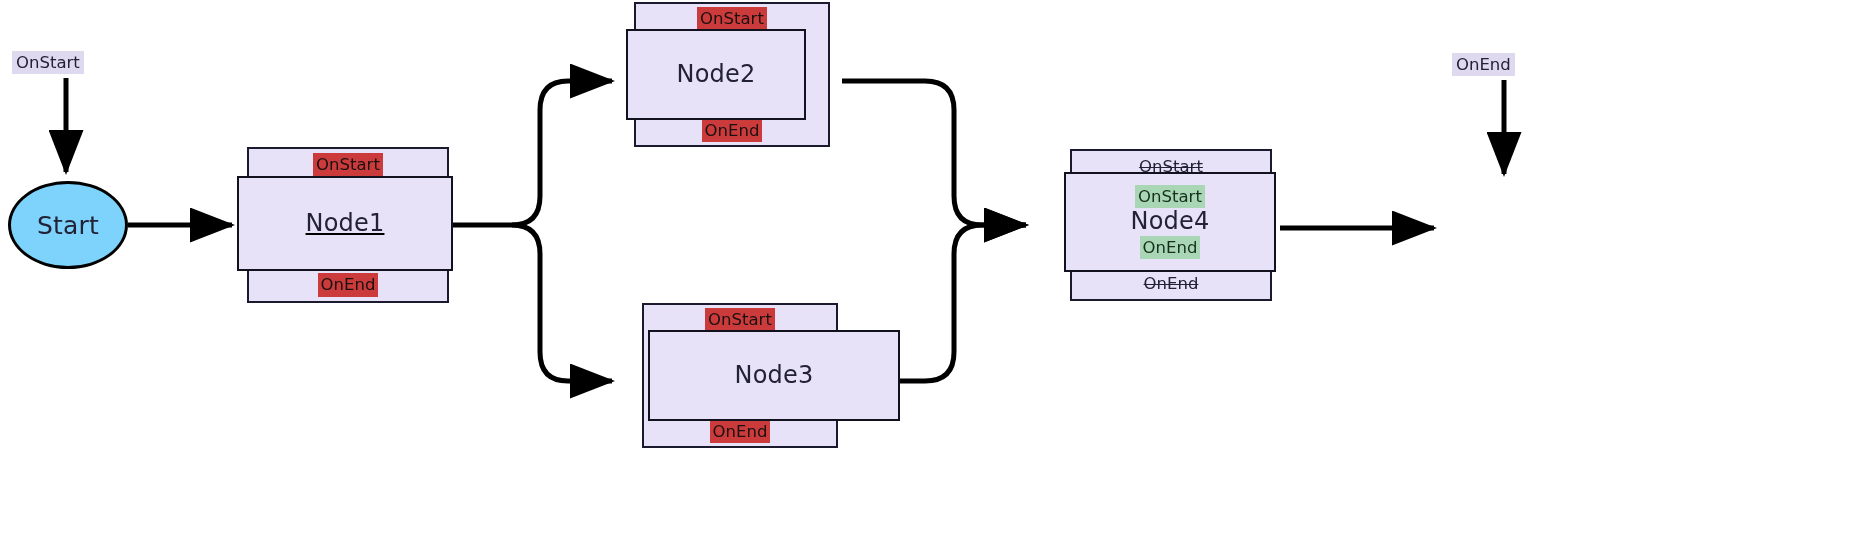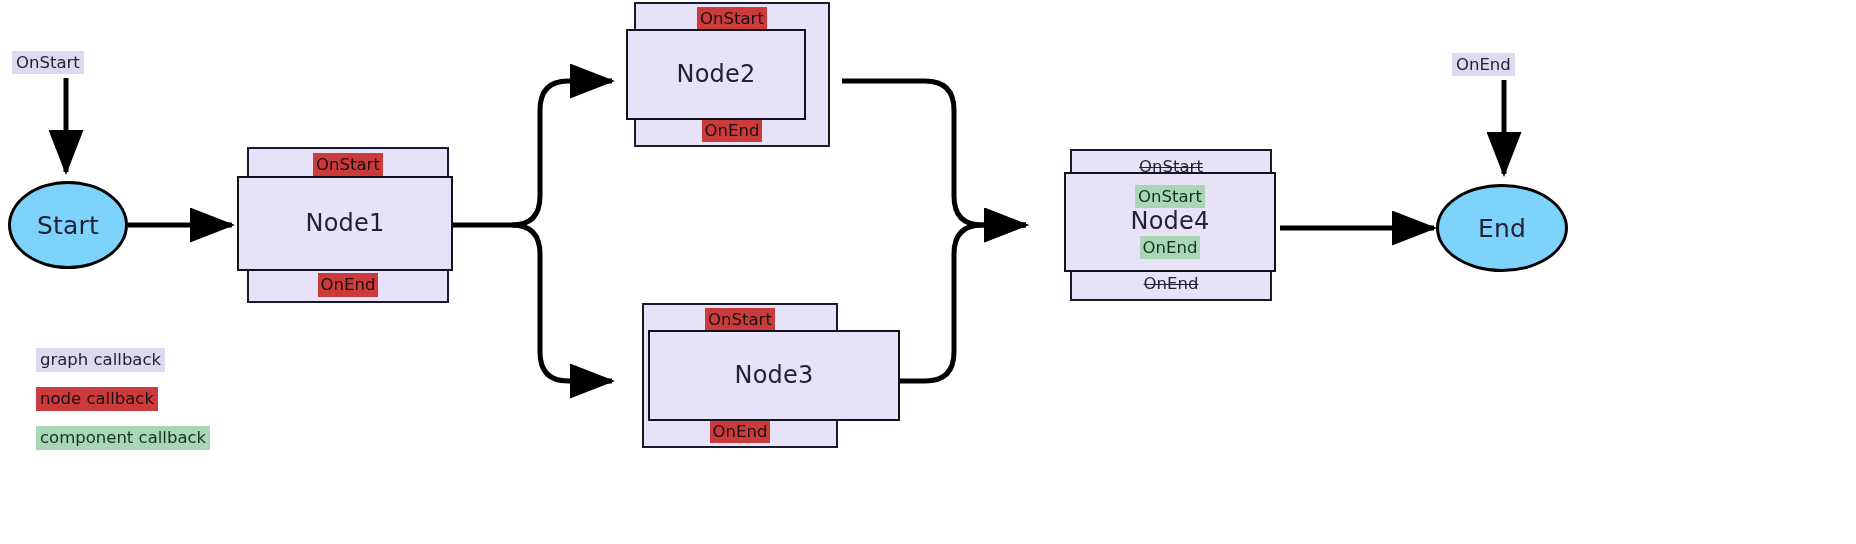--- a/index.html
+++ b/index.html
@@ -164,34 +164,31 @@
   </svg>
 
   <div class="floatcb" style="left:12px; top:51px;">OnStart</div>
 
   <div class="floatcb" style="left:1452px; top:53px;">OnEnd</div>
 
   <div class="terminal" style="left:8px; top:181px; width:120px; height:88px;">
     <span>Start</span>
   </div>
 
-  <div class="terminal" style="left:1436px; top:184px; width:132px; height:88px;">
-    <span>End</span>
-  </div>
 
   <div class="nodegroup" style="left:0; top:0;">
     <div class="backpanel" style="left:247px; top:147px; width:202px; height:156px;">
       <div class="strip" style="top:3px; height:26px;">
         <span class="cb cb-node">OnStart</span>
       </div>
       <div class="strip" style="bottom:3px; height:26px;">
         <span class="cb cb-node">OnEnd</span>
       </div>
     </div>
-    <div class="frontbox" style="left:237px; top:176px; width:216px; height:95px;">
+    <div class="frontbox" style="left:237px; top:176px; width:216px; height:95px;text-decoration:underline;">
       <span class="nodename">Node1</span>
     </div>
   </div>
 
   <div class="nodegroup" style="left:0; top:0;">
     <div class="backpanel" style="left:634px; top:2px; width:196px; height:145px;">
       <div class="strip" style="top:2px; height:25px;">
         <span class="cb cb-node">OnStart</span>
       </div>
       <div class="strip" style="bottom:2px; height:25px;">
@@ -226,25 +223,14 @@
         <span class="cb cb-struck">OnEnd</span>
       </div>
     </div>
     <div class="frontbox" style="left:1064px; top:172px; width:212px; height:100px;">
       <span class="cb cb-component" style="margin-bottom:1px;">OnStart</span>
       <span class="nodename">Node4</span>
       <span class="cb cb-component" style="margin-top:1px;">OnEnd</span>
     </div>
   </div>
 
-  <div id="legend">
-    <div class="legend-row">
-      <span class="legend-chip lg-graph">graph callback</span>
-    </div>
-    <div class="legend-row">
-      <span class="legend-chip lg-node">node callback</span>
-    </div>
-    <div class="legend-row">
-      <span class="legend-chip lg-component">component callback</span>
-    </div>
-  </div>
 
 </div>
 
 </body></html>

